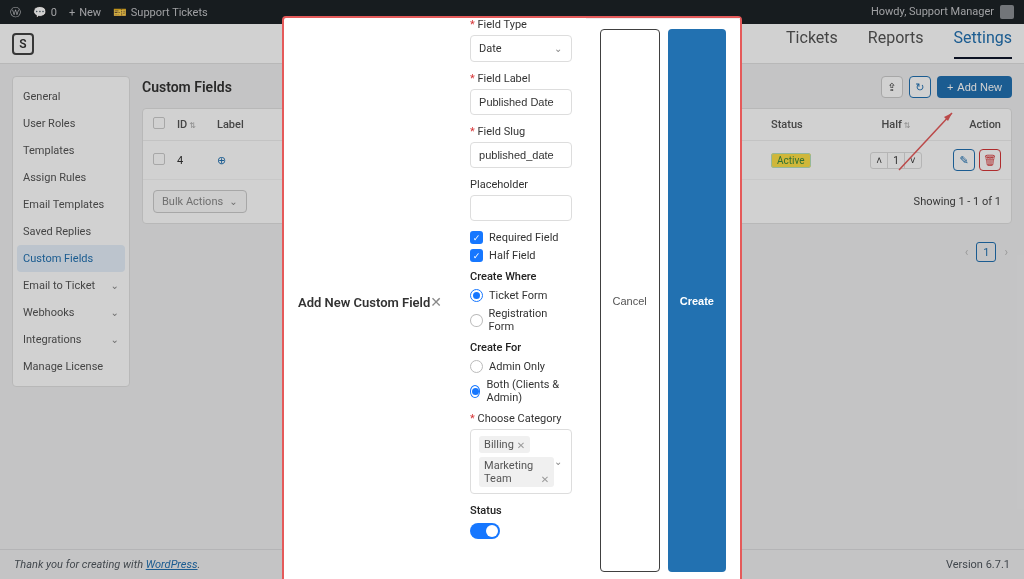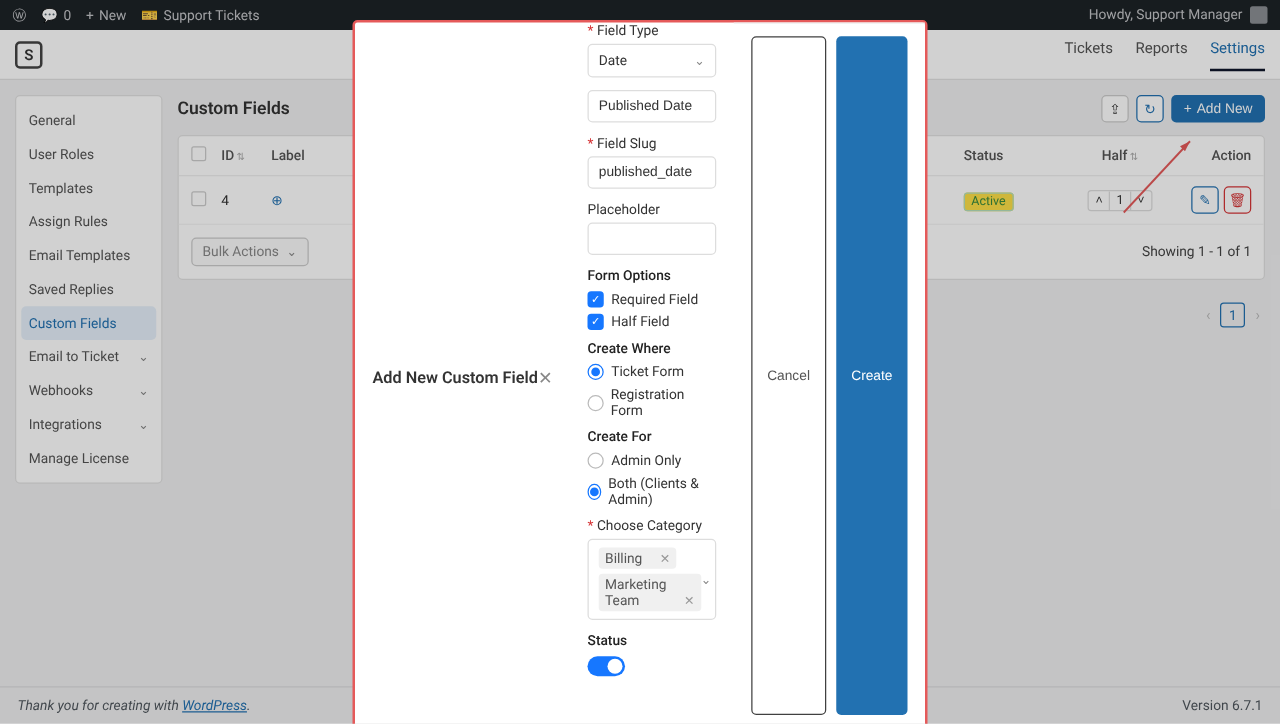--- a/index.html
+++ b/index.html
@@ -9,21 +9,21 @@
 .admin-bar { background: #1d2327; color: #c3c4c7; height: 24px; display: flex; align-items: center; padding: 0 10px; font-size: 11px; }
 .admin-bar .left { display: flex; gap: 12px; align-items: center; }
 .admin-bar .right { margin-left: auto; display: flex; gap: 6px; align-items: flex-start; }
 .admin-bar .item { display: flex; align-items: center; gap: 4px; cursor: pointer; }
 .avatar { width: 14px; height: 14px; background: #8c8f94; border-radius: 2px; }
 
 
 .main-wrap { position: relative; background: #f0f0f1; height: calc(579px - 24px - 30px); }
 .header-row { background: #fff; border-bottom: 1px solid #e1e1e1; height: 40px; display: flex; align-items: center; padding: 0 12px; }
 .logo { width: 22px; height: 22px; border: 2px solid #444; border-radius: 4px; display: flex; align-items: center; justify-content: center; font-weight: 600; font-size: 12px; }
-.header-tabs { margin-left: auto; display: flex; gap: 18px; font-size: 12px; }
+.header-tabs { margin-left: auto; display: flex; gap: 30px; font-size: 16px; }
 .header-tab { color: #555; cursor: pointer; padding-bottom: 10px; }
 .header-tab.active { color: #2271b1; border-bottom: 2px solid #0f172a; }
 
 .content-row { display: flex; height: calc(100% - 40px); padding: 12px; gap: 12px; }
 
 
 .sidebar { width: 118px; background: #fff; border: 1px solid #e1e1e1; border-radius: 4px; padding: 6px 0; height: fit-content; }
 .sidebar-item { padding: 7px 10px; font-size: 11px; color: #555; cursor: pointer; display: flex; align-items: center; justify-content: space-between; }
 .sidebar-item.active { background: #e6f0fa; color: #2271b1; border-radius: 4px; margin: 0 4px; padding: 7px 6px; }
 .chev { font-size: 10px; color: #888; }
@@ -71,37 +71,37 @@
 
 .overlay { position: absolute; inset: 0; background: rgba(0,0,0,0.18); display: flex; justify-content: center; }
 .modal { background: #fff; width: 460px; margin-top: 16px; border: 2px solid #e55a5a; border-radius: 4px; display: flex; height: 568px; }
 .modal-head { display: flex; align-items: center; padding: 10px 14px 6px; }
 .modal-title { font-size: 13px; font-weight: 600; }
 .modal-close { margin-left: auto; color: #888; cursor: pointer; font-size: 14px; }
 .modal-body { padding: 0 14px 6px; overflow-y: auto; flex: 1; }
 .modal-foot { padding: 10px 14px; display: flex; gap: 8px; justify-content: flex-end; border-top: 1px solid #eee; }
 .modal-foot button { border-radius: 4px; padding: 5px 12px; font-size: 11px; cursor: pointer; }
 .btn-cancel { background: #fff; border: 1px solid #404040; color: #555; }
-.btn-create { background: #2271b1; color: #fff; border: none; }
+.btn-create { background: #2271b1; color: #fff; border: none; font-weight: bold; }
 
 .fgroup { margin-bottom: 10px; }
 .flabel { font-size: 11px; color: #333; display: block; margin-bottom: 4px; }
 .req::before { content: "* "; color: #d63638; }
 .finput, .fselect { width: 100%; border: 1px solid #ddd; border-radius: 4px; padding: 6px 8px; font-size: 11px; background: #fff; color: #333; }
 .fselect { display: flex; justify-content: space-between; align-items: center; cursor: pointer; }
 .section-head { font-size: 11px; font-weight: 500; margin: 8px 0 6px; color: #222; }
 
 .cbrow, .rdrow { display: flex; align-items: center; gap: 6px; font-size: 11px; margin-bottom: 5px; cursor: pointer; }
 .cb { width: 13px; height: 13px; border-radius: 3px; background: #1677ff; display: flex; align-items: center; justify-content: center; color: #fff; font-size: 9px; }
 .rd { width: 13px; height: 13px; border-radius: 50%; border: 1px solid #bbb; display: flex; align-items: center; justify-content: center; }
 .rd.on { border-color: #1677ff; }
 .rd.on::after { content: ""; width: 7px; height: 7px; background: #1677ff; border-radius: 50%; }
 
 .tags { display: flex; gap: 4px; flex-wrap: wrap; }
-.tag { background: #f0f0f0; border-radius: 3px; padding: 2px 5px; font-size: 11px; color: #555; display: flex; align-items: flex-end; gap: 14px; }
+.tag { background: #f0f0f0; border-radius: 3px; padding: 2px 5px; font-size: 11px; color: #555; display: flex; align-items: flex-end; gap: 3px; }
 .tag .x { color: #999; cursor: pointer; font-size: 10px; }
 
 .toggle { width: 30px; height: 16px; background: #1677ff; border-radius: 10px; position: relative; cursor: pointer; }
 .toggle::after { content: ""; position: absolute; width: 12px; height: 12px; background: #fff; border-radius: 50%; top: 2px; right: 2px; }
 
 .arrow-annot { position: absolute; top: 105px; right: 60px; width: 70px; height: 70px; pointer-events: none; }
 
 .checkbox-empty { width: 12px; height: 12px; border: 1px solid #ccc; border-radius: 2px; display: inline-block; }
 </style>
 </head>
@@ -245,32 +245,32 @@
     </div>
     <div class="modal-body">
       <div class="fgroup">
         <label class="flabel req">Field Type</label>
         <div class="fselect">
             <span>Date</span>
             <span class="chev">⌄</span>
           </div>
       </div>
       <div class="fgroup">
+        <label class="flabel req">Field Label</label>
         <input class="finput" value="Published Date" style="">
       </div>
       <div class="fgroup">
         <label class="flabel req">Field Slug</label>
         <input class="finput" value="published_date" style="">
       </div>
       <div class="fgroup">
         <label class="flabel">Placeholder</label>
         <input class="finput" value="" style="">
       </div>
 
-      <div class="section-head">Form Options</div>
       <div class="cbrow">
           <span class="cb">✓</span>
           <span>Required Field</span>
         </div>
       <div class="cbrow">
           <span class="cb">✓</span>
           <span>Half Field</span>
         </div>
 
       <div class="section-head">Create Where</div>

